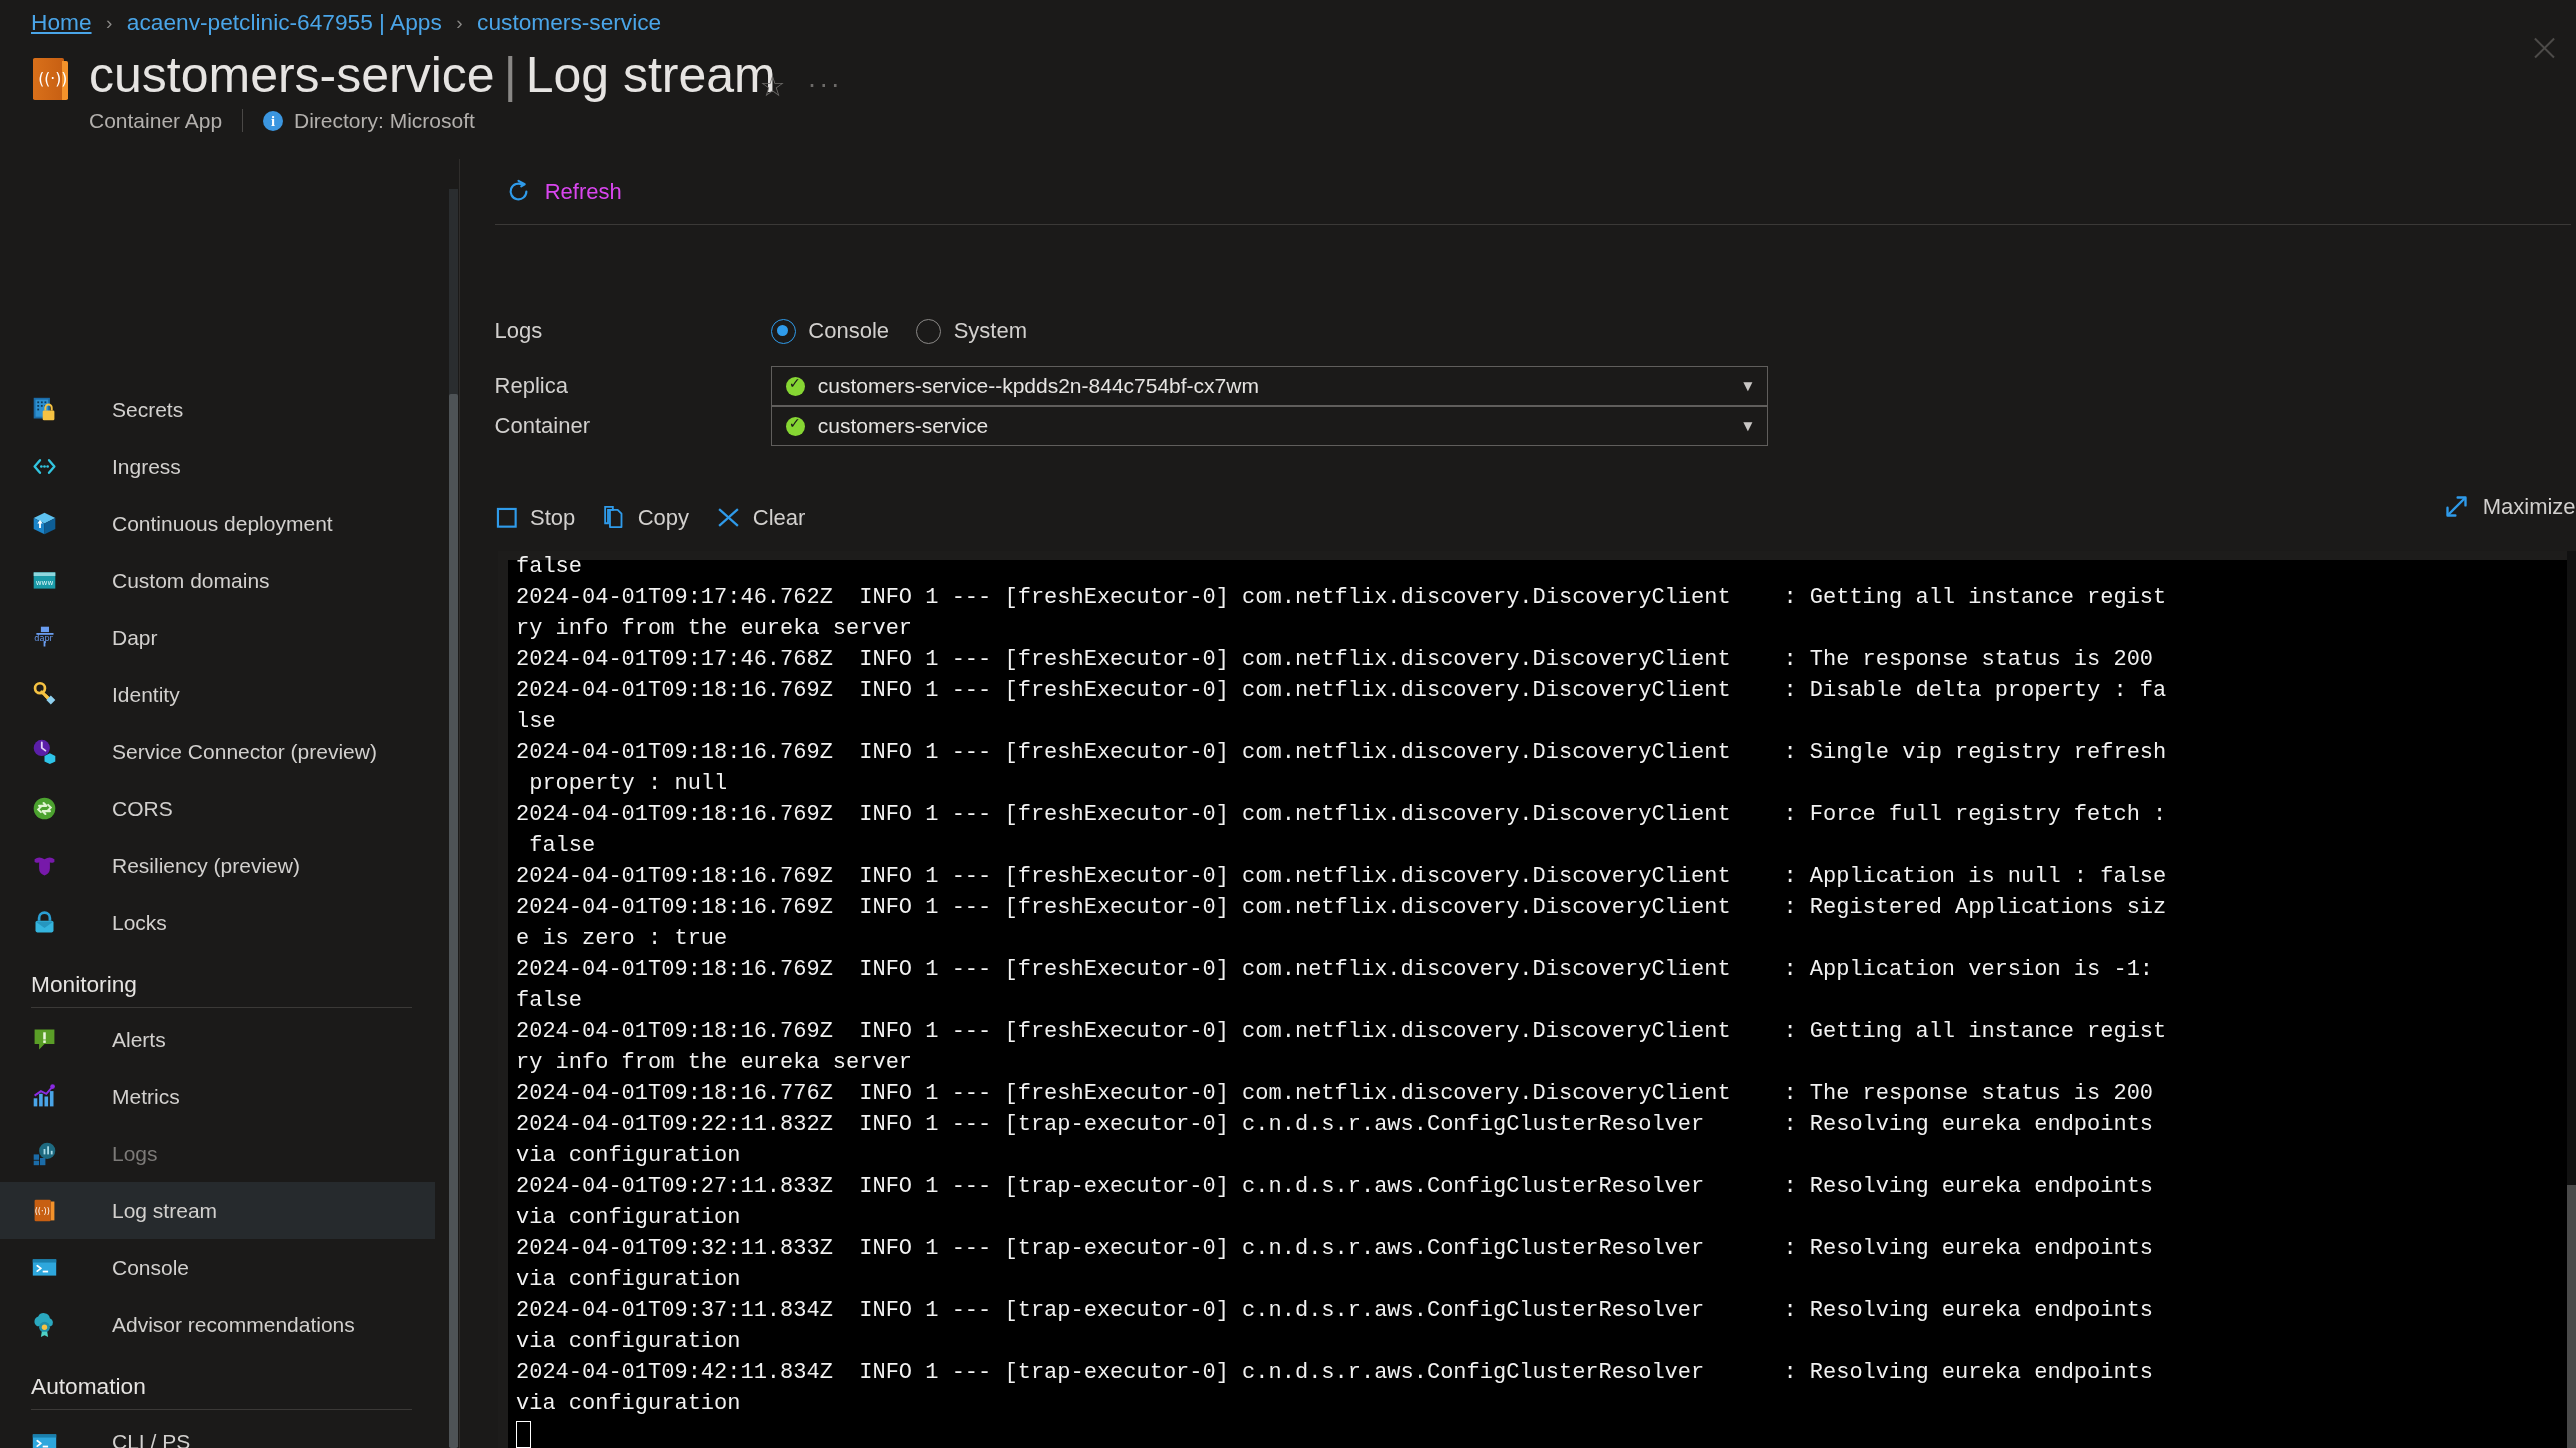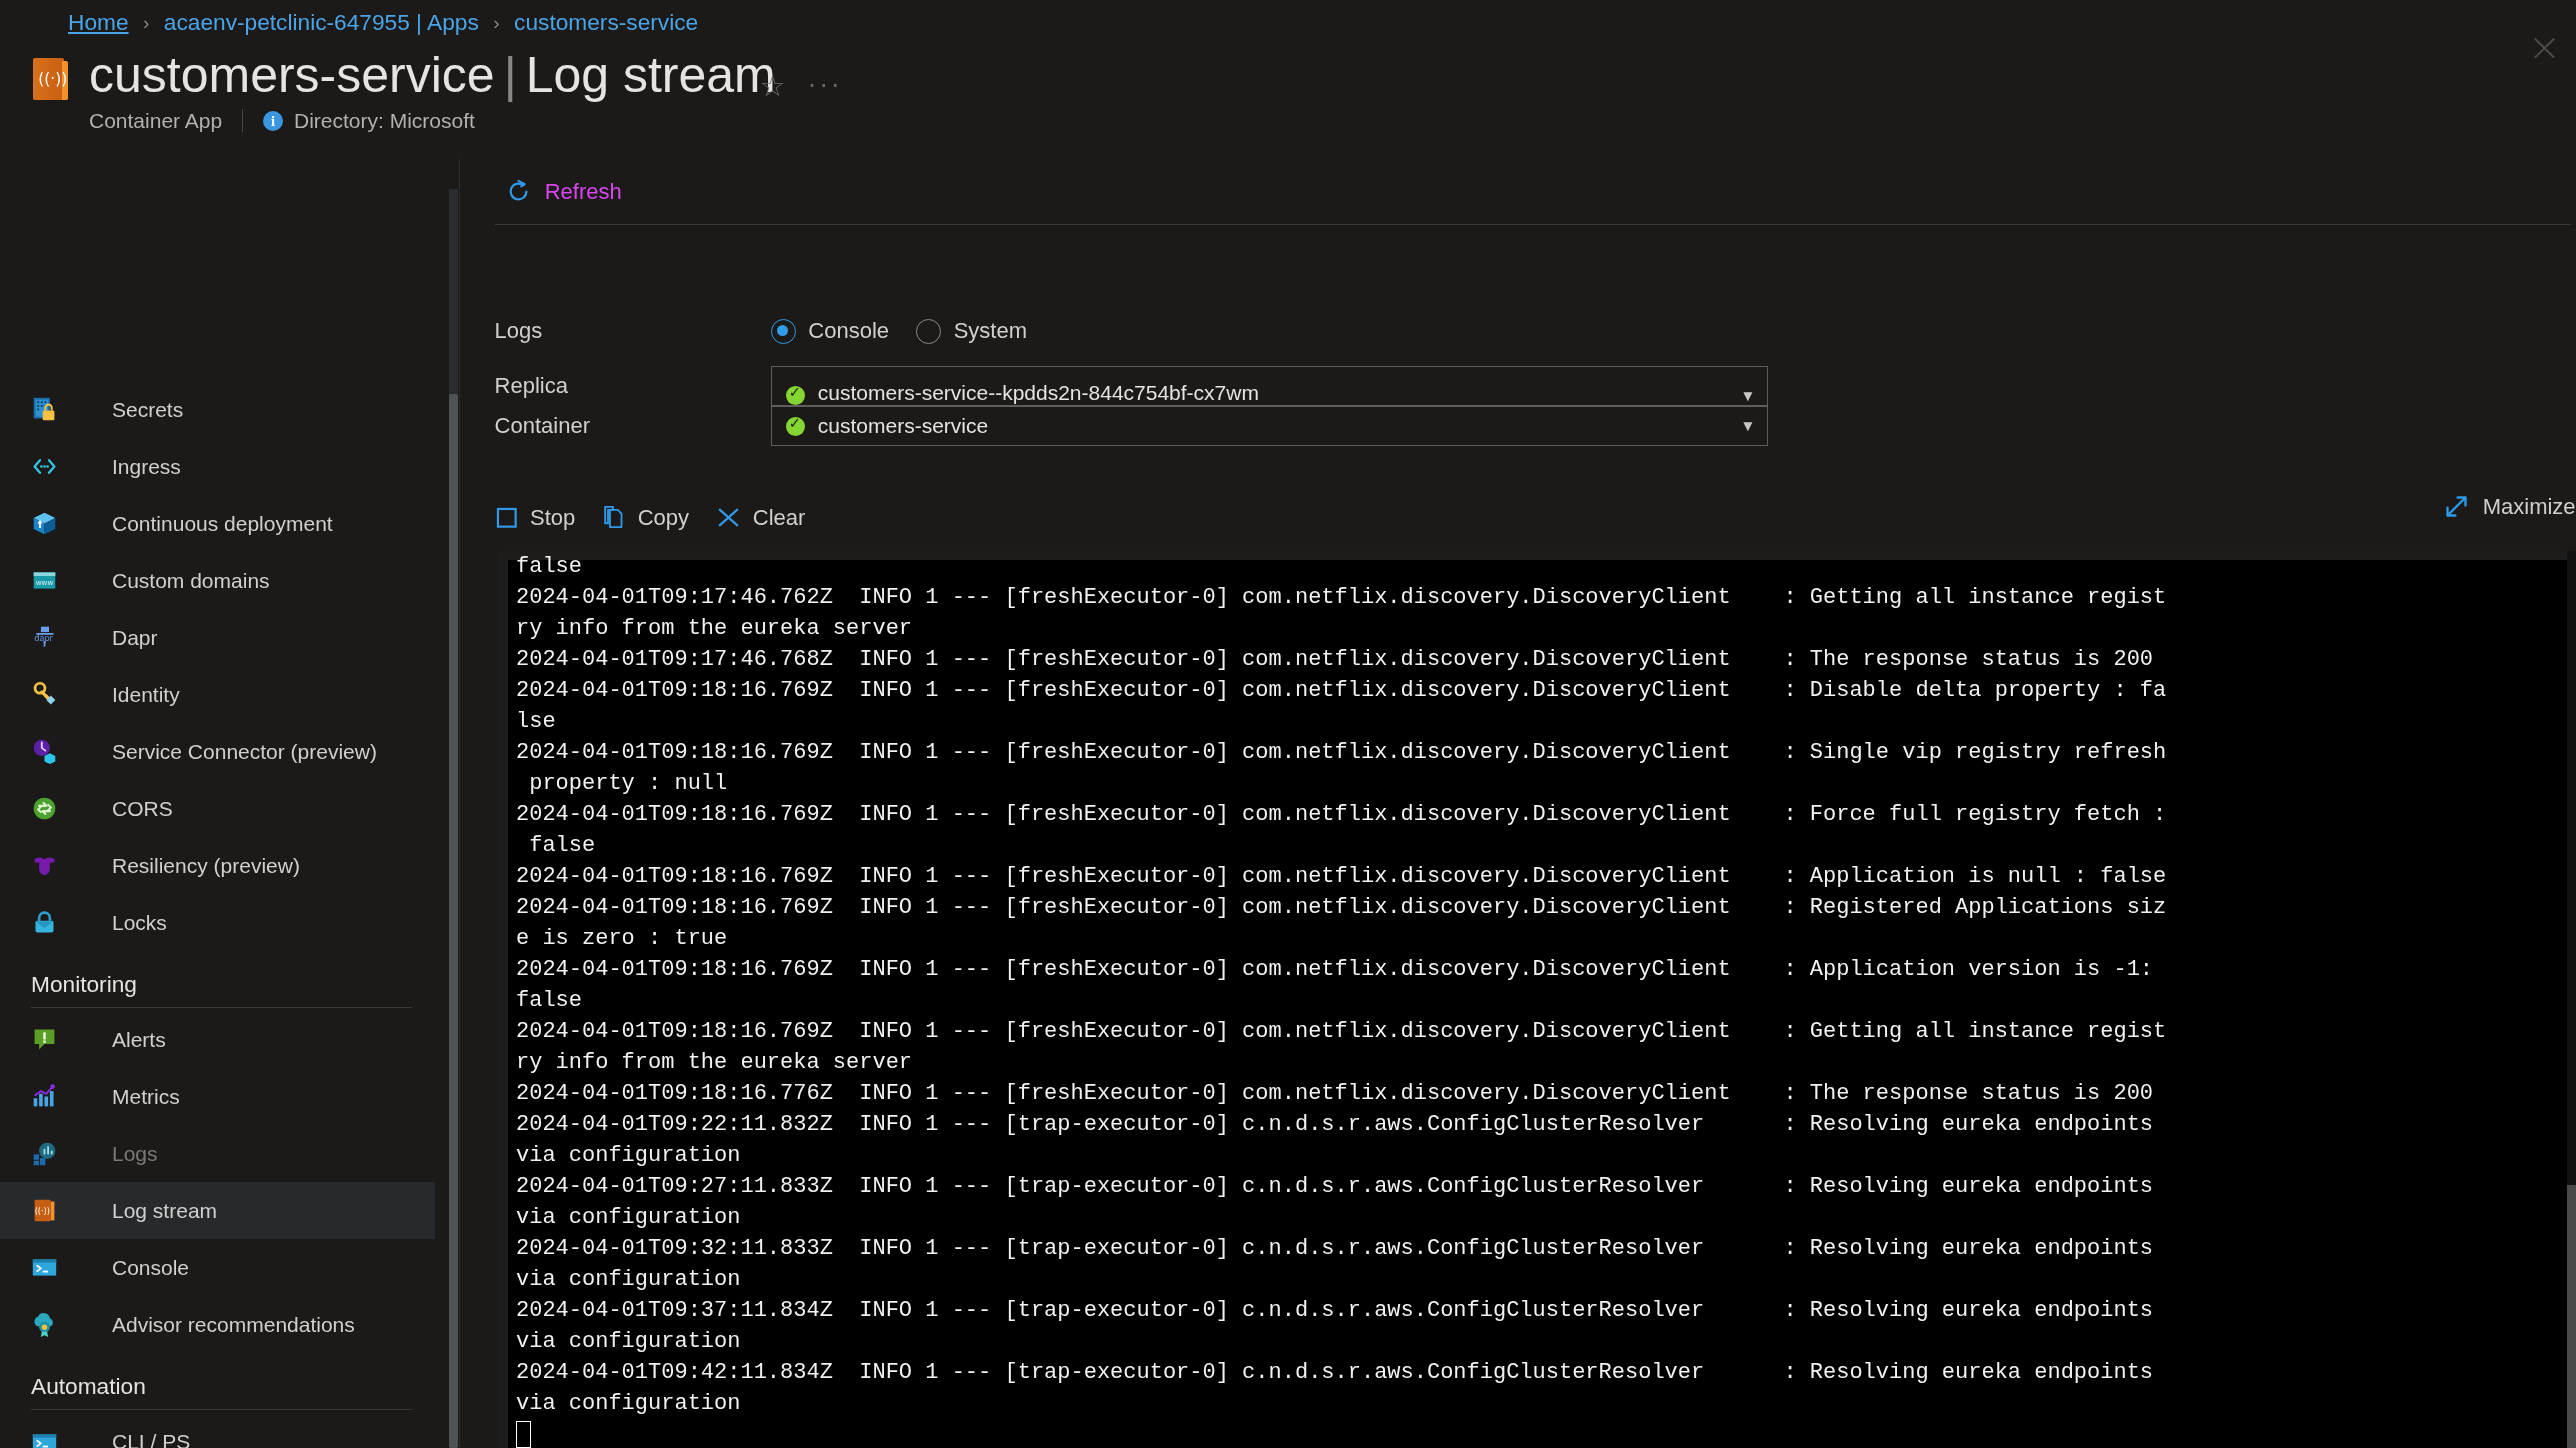--- a/index.html
+++ b/index.html
@@ -13,21 +13,21 @@
   }
   .page { position: relative; width: 2576px; height: 1448px; background: #1b1a19; }
 
   
   .breadcrumb {
     position: absolute; left: 31px; top: 9px;
     display: flex; align-items: center; gap: 0px;
     font-size: 22.7px; line-height: 27px;
   }
   .crumb-link { color: #4aa5e8; cursor: pointer; white-space: nowrap; }
-  .crumb-link.home { color: #4aa5e8; text-decoration: underline; margin-left: 37px; }
+  .crumb-link.home { color: #4aa5e8; text-decoration: underline; }
   .crumb-sep { color: #8a8886; margin: 0 14.5px; font-size: 19px; }
 
   
   .title-row {
     position: absolute; left: 31px; top: 53px;
     display: flex; align-items: flex-start;
   }
   .app-icon {
     width: 40px; height: 44px; margin-top: 5.4px; margin-right: 18px;
     position: relative;
@@ -526,21 +526,21 @@
         </div>
         <div class="radio">
           <span class="dot"></span>
           <span class="txt">System</span>
         </div>
       </div>
     </div>
 
     <div class="form-row" style="left:23.6px; top:207px;">
       <div class="form-label" style="width:236px;">Replica</div>
-      <div class="dropdown" style="margin-left:40px;align-items:flex-end;">
+      <div class="dropdown" style="margin-left:40px;">
         <span class="dd-status"></span>
         <span class="dd-text">customers-service--kpdds2n-844c754bf-cx7wm</span>
         <span class="dd-chev">▼</span>
       </div>
     </div>
 
     <div class="form-row" style="left:23.6px; top:247px;">
       <div class="form-label" style="width:236px;">Container</div>
       <div class="dropdown" style="margin-left:40px;">
         <span class="dd-status"></span>

